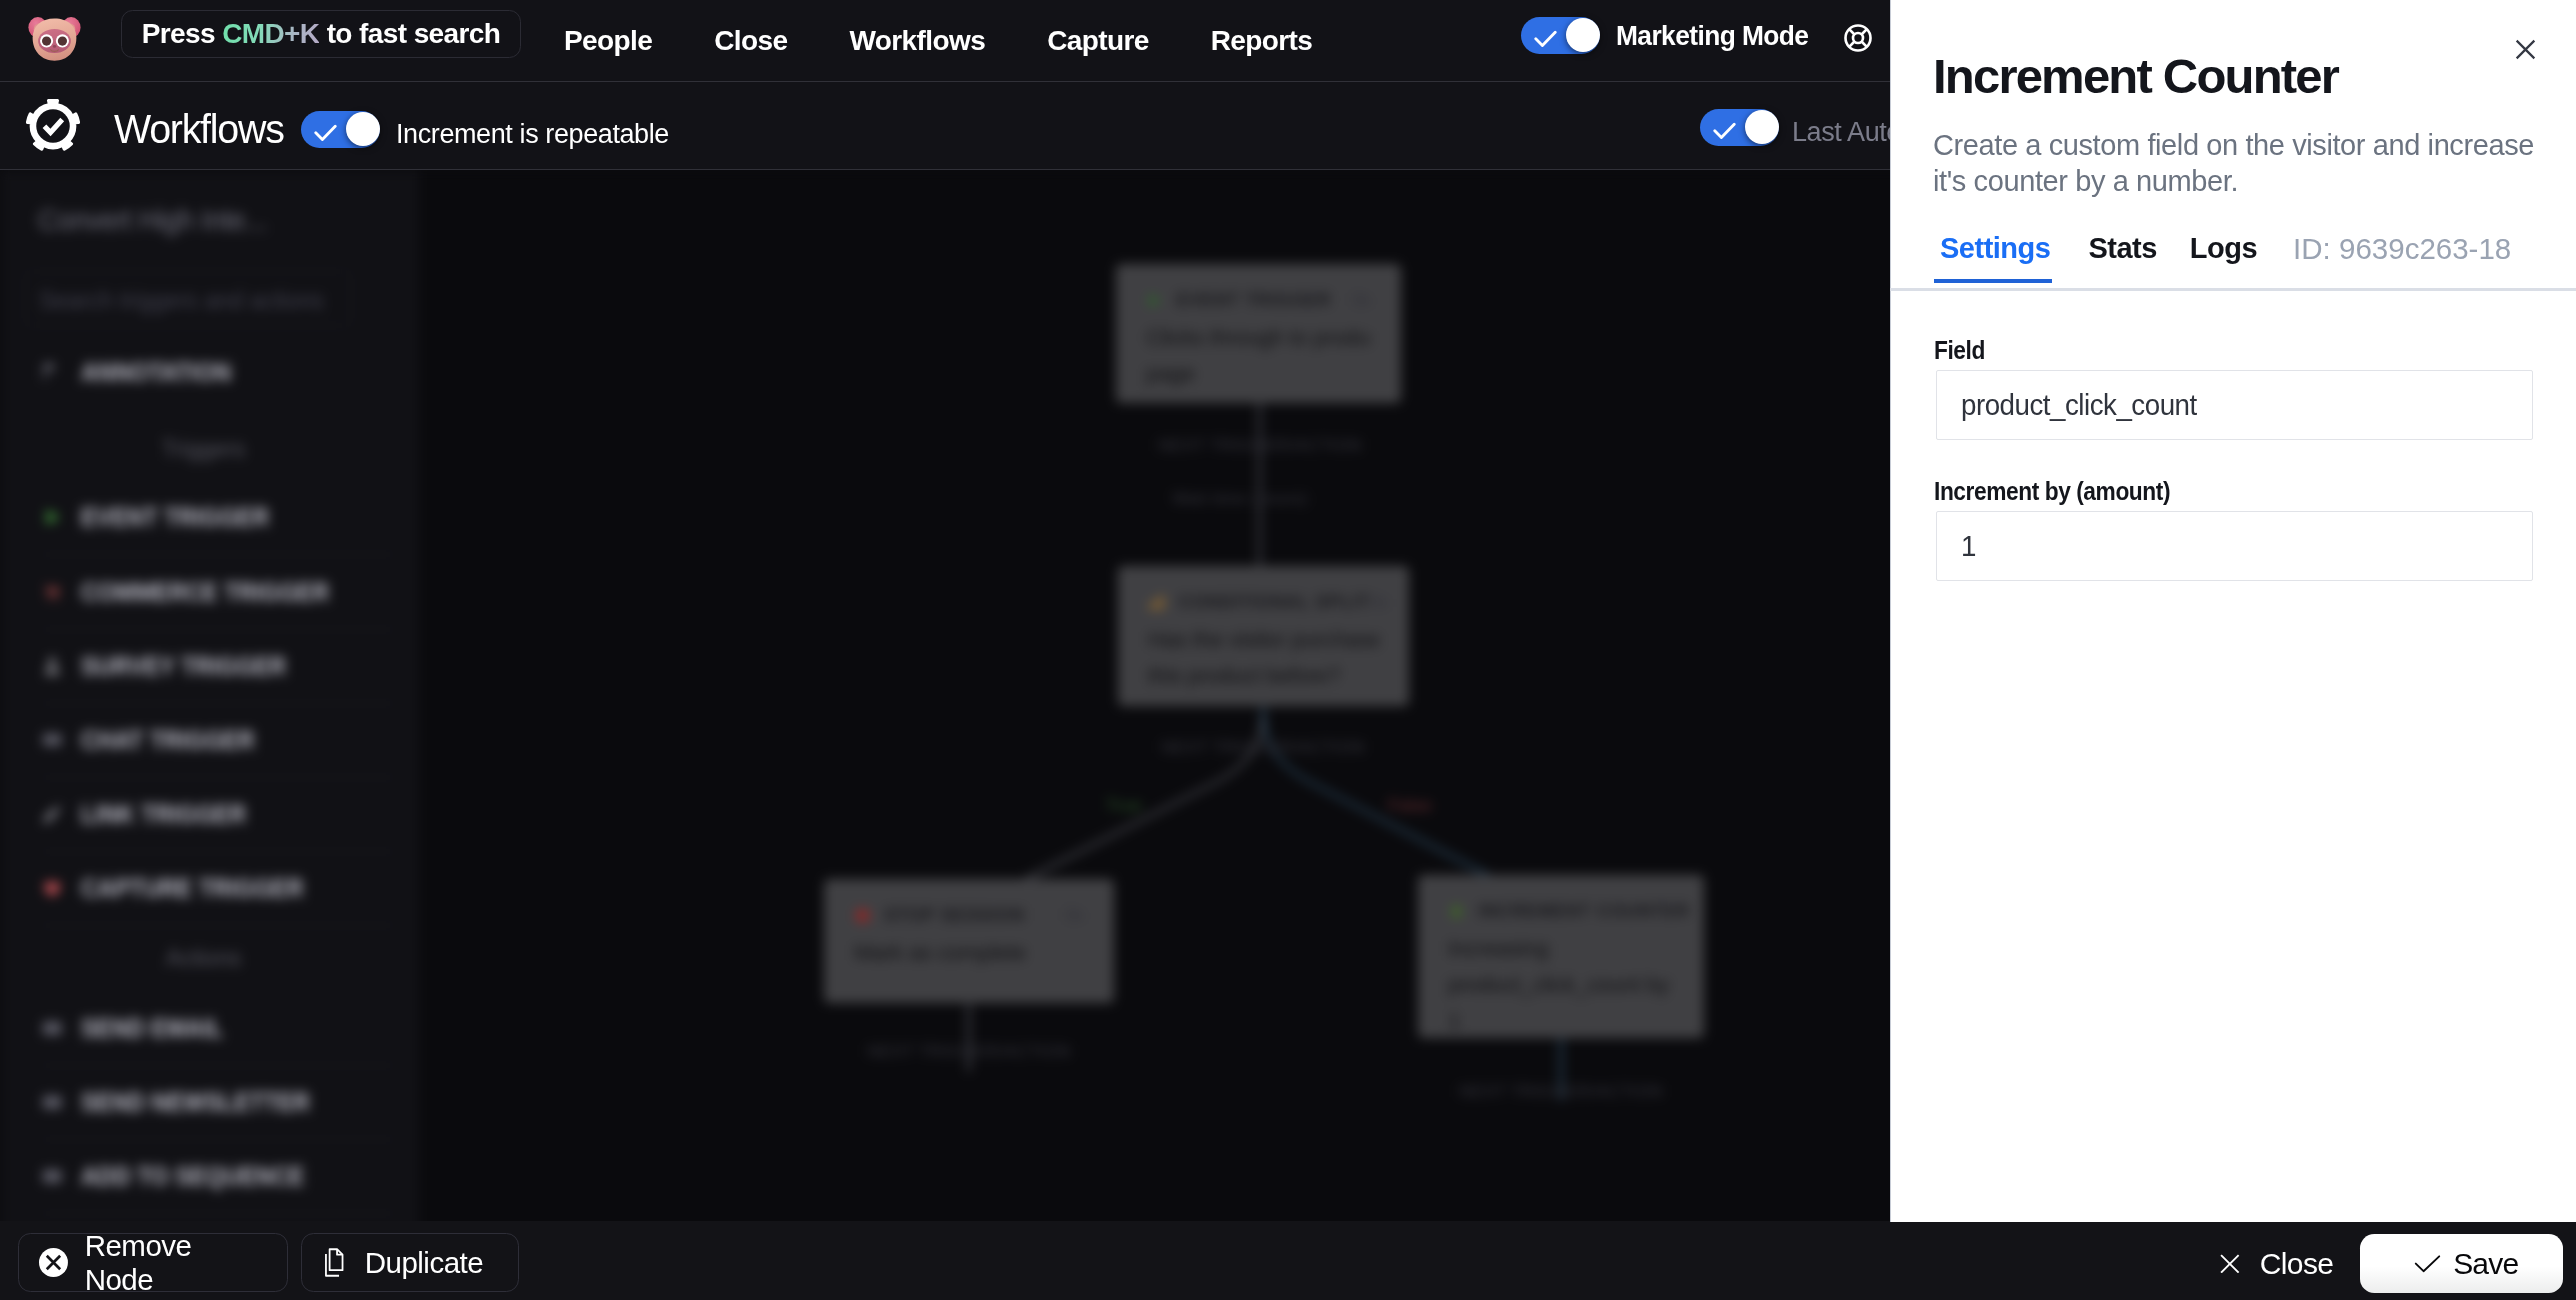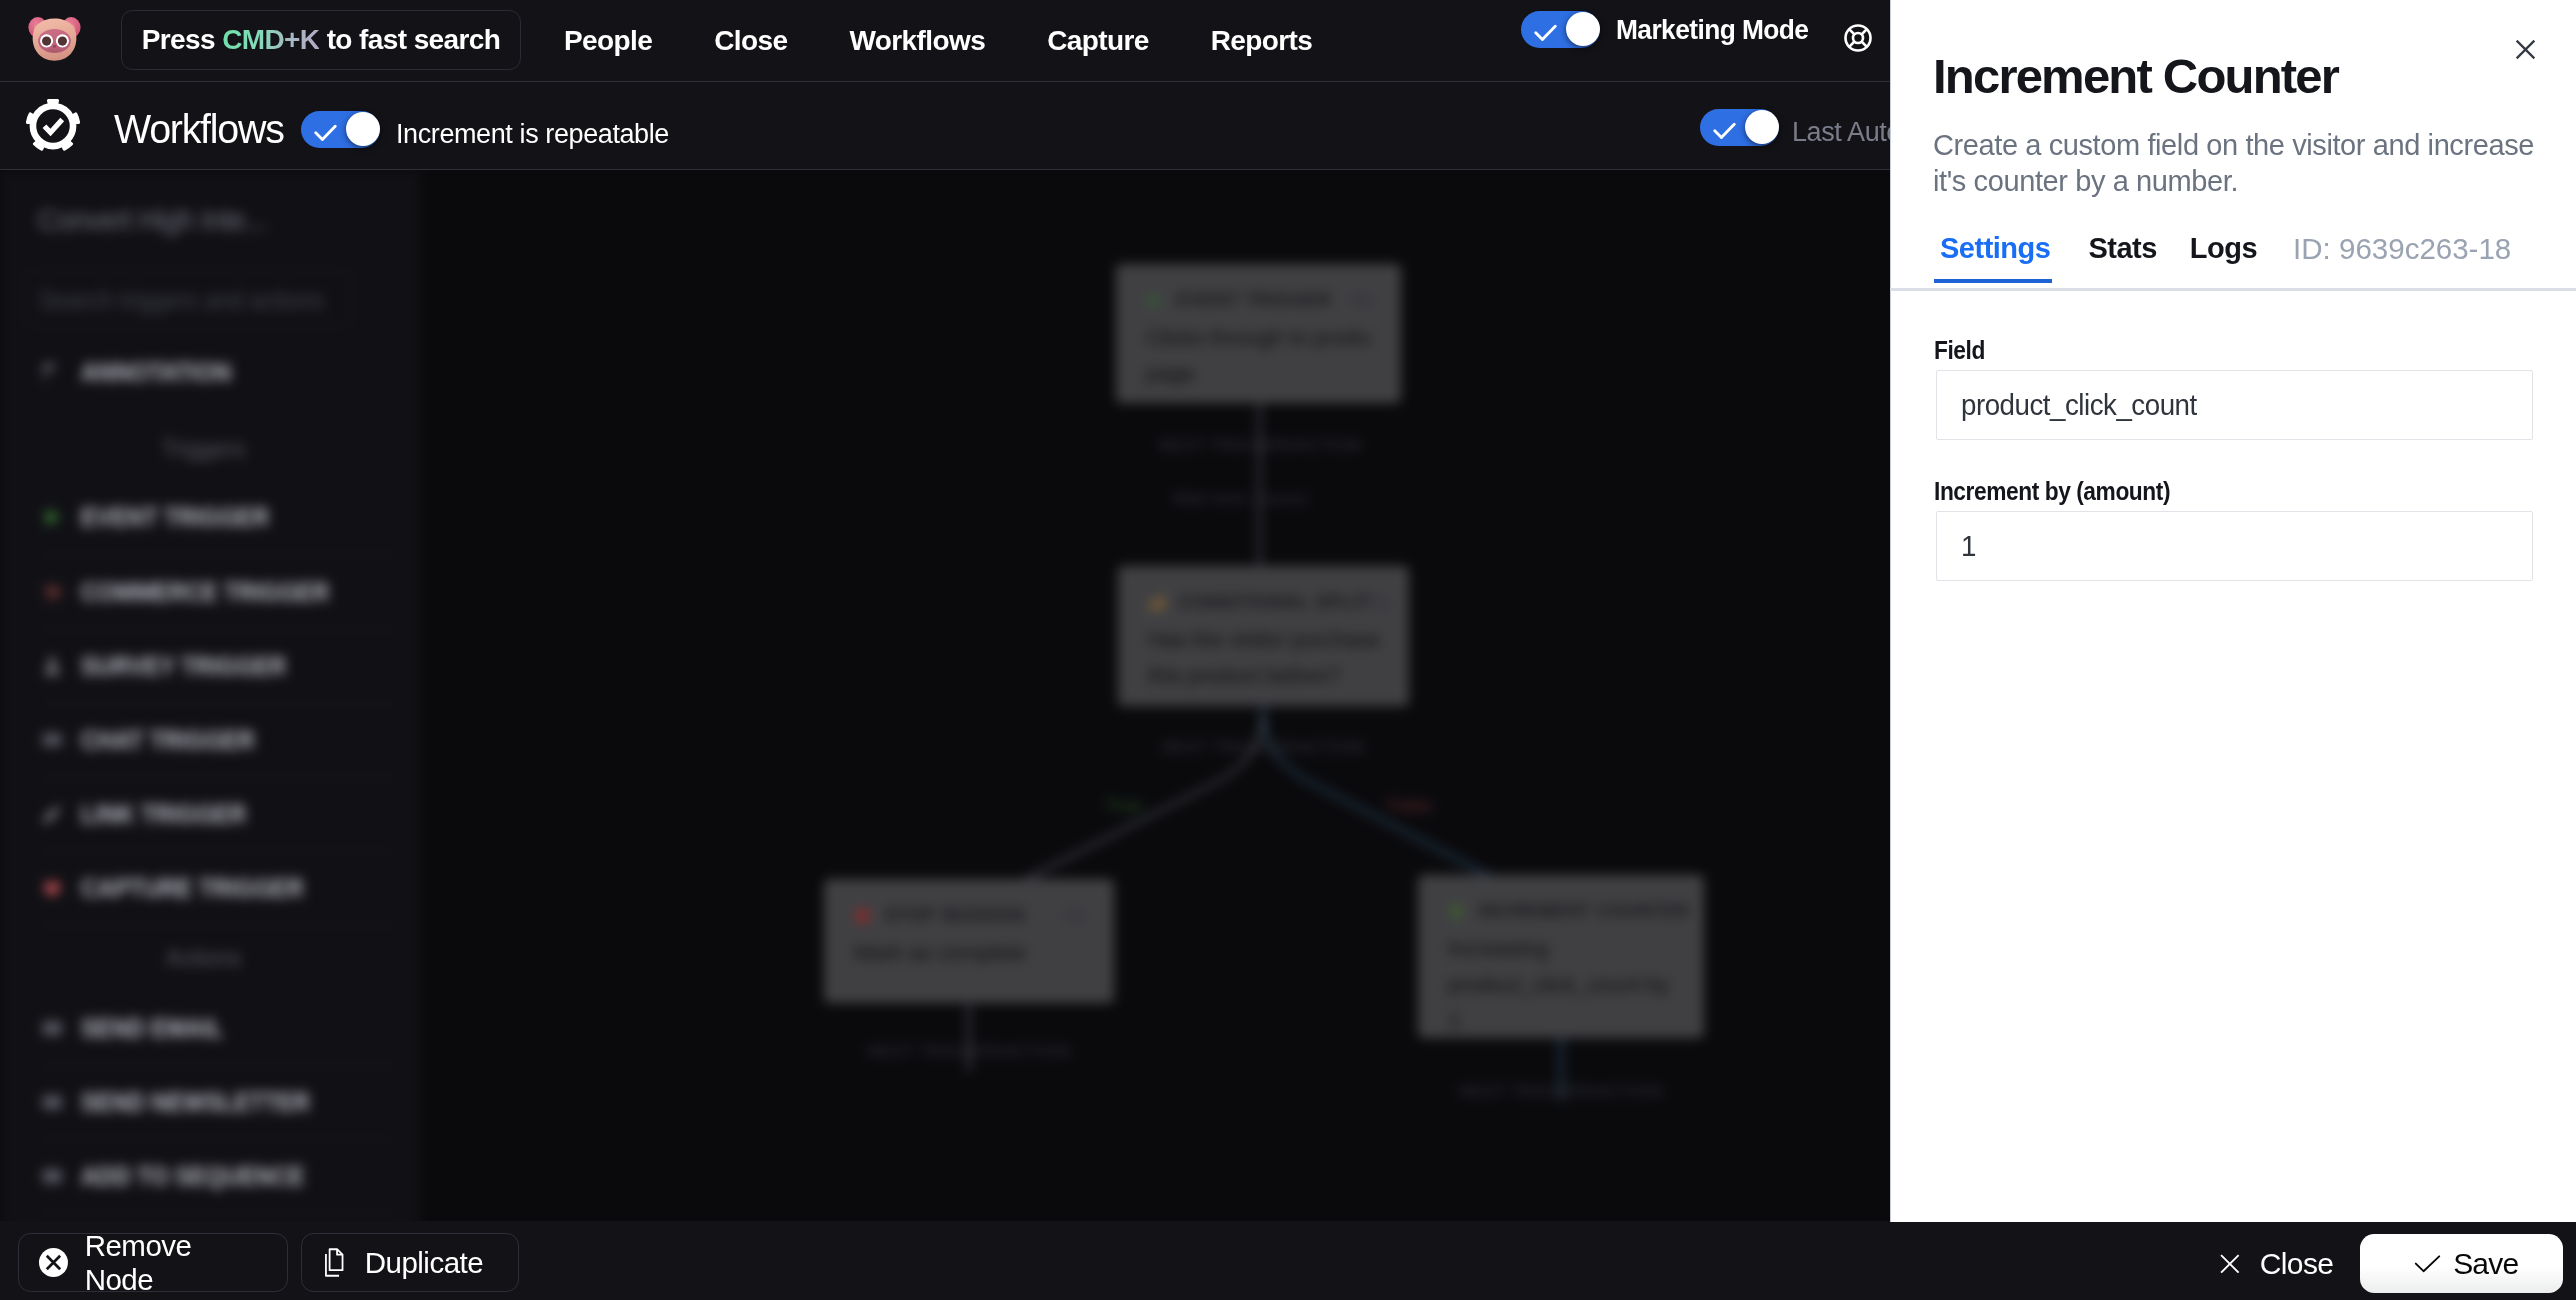--- a/index.html
+++ b/index.html
@@ -41,33 +41,33 @@
   .node-body { font-size: 22.4px; color: #111114; line-height: 36px; font-weight: 500; letter-spacing:-0.3px; white-space:nowrap; overflow:hidden;}
   .edge-lbl { position:absolute; font-size: 17px; color: #35353d; letter-spacing: 0.4px; white-space:nowrap; transform: translateX(-50%);}
 
   
   .topnav {
     position: absolute; left: 0; top: 0; width: 2576px; height: 82px;
     background: #121217; border-bottom: 0.9px solid #303038;
   }
   .logo { position:absolute; left: 23px; top: 9px; width: 63px; height: 63px; }
   .searchbox {
-    position: absolute; left: 121px; top: 9.8px; width: 400px; height: 60px;
+    position: absolute; left: 121px; top: 9.8px; width: 400px; height: 48px;
     border: 0.9px solid #2b2b34; border-radius: 11.6px;
     display: flex; align-items: center; justify-content: center;
     font-size: 28px; font-weight: 700; letter-spacing: -0.6px; color: #ffffff;
   }
   .kbd {
     background-image: linear-gradient(100deg,#6fdfaa 0%, #83dbb8 38%, #a9b7c4 72%, #b5a9c6 100%);
     -webkit-background-clip: text; background-clip: text; color: transparent;
   }
   .navlinks { position:absolute; left: 533px; top: 0; height: 82px; display:flex; align-items:center; }
   .navlink { font-size: 28px; font-weight: 700; color: #fff; letter-spacing: -0.6px; padding: 0 31px; }
 
-  .mm-wrap { position: absolute; left: 1521px; top: 11px; display: flex; align-items: center; gap: 16px; }
+  .mm-wrap { position: absolute; left: 1521px; top: 17px; display: flex; align-items: center; gap: 16px; }
   .mm-label { font-size: 28px; font-weight: 700; color: #fff; letter-spacing: -0.6px; white-space:nowrap; transform: scaleX(0.94); transform-origin:left center;}
   .help-icon { position: absolute; left: 1843px; top: 23px; width: 30px; height: 30px; }
 
   .toggle { width: 79px; height: 37px; border-radius: 19px; background: #2f6fe4; position: relative; flex: none; }
   .toggle .knob { position: absolute; right: 0px; top: 0.9px; width: 34px; height: 34px; border-radius: 50%;
     background: #fff; box-shadow: 0 1.8px 6.3px rgba(0,0,0,.55); }
   .toggle .tick { position: absolute; left: 12.5px; top: 11.6px; }
 
   
   .subhead { position: absolute; left: 0; top: 82px; width: 2576px; height: 88px; background: #121217; border-bottom: 0.9px solid #303038; }

